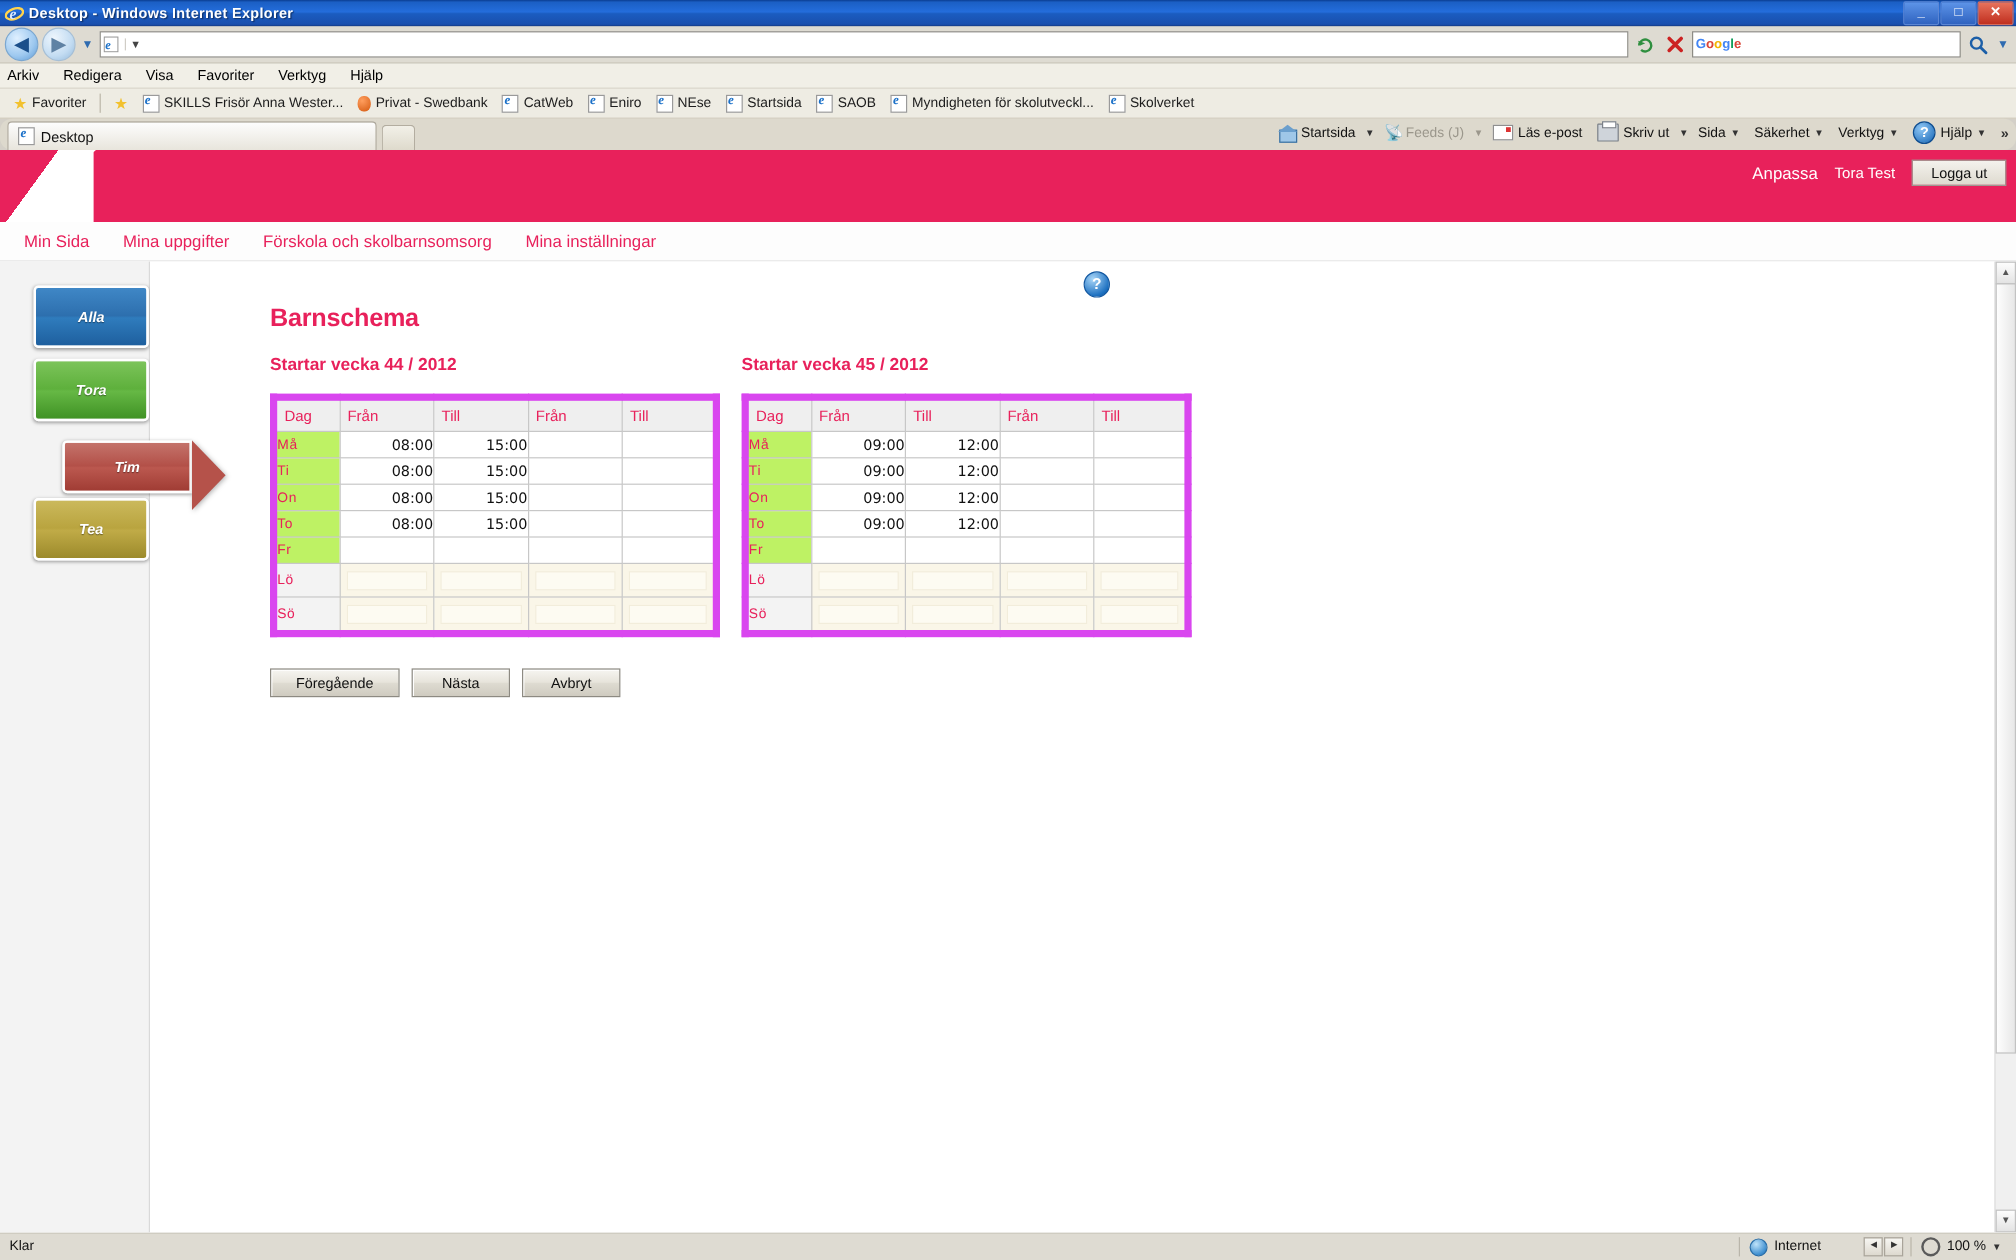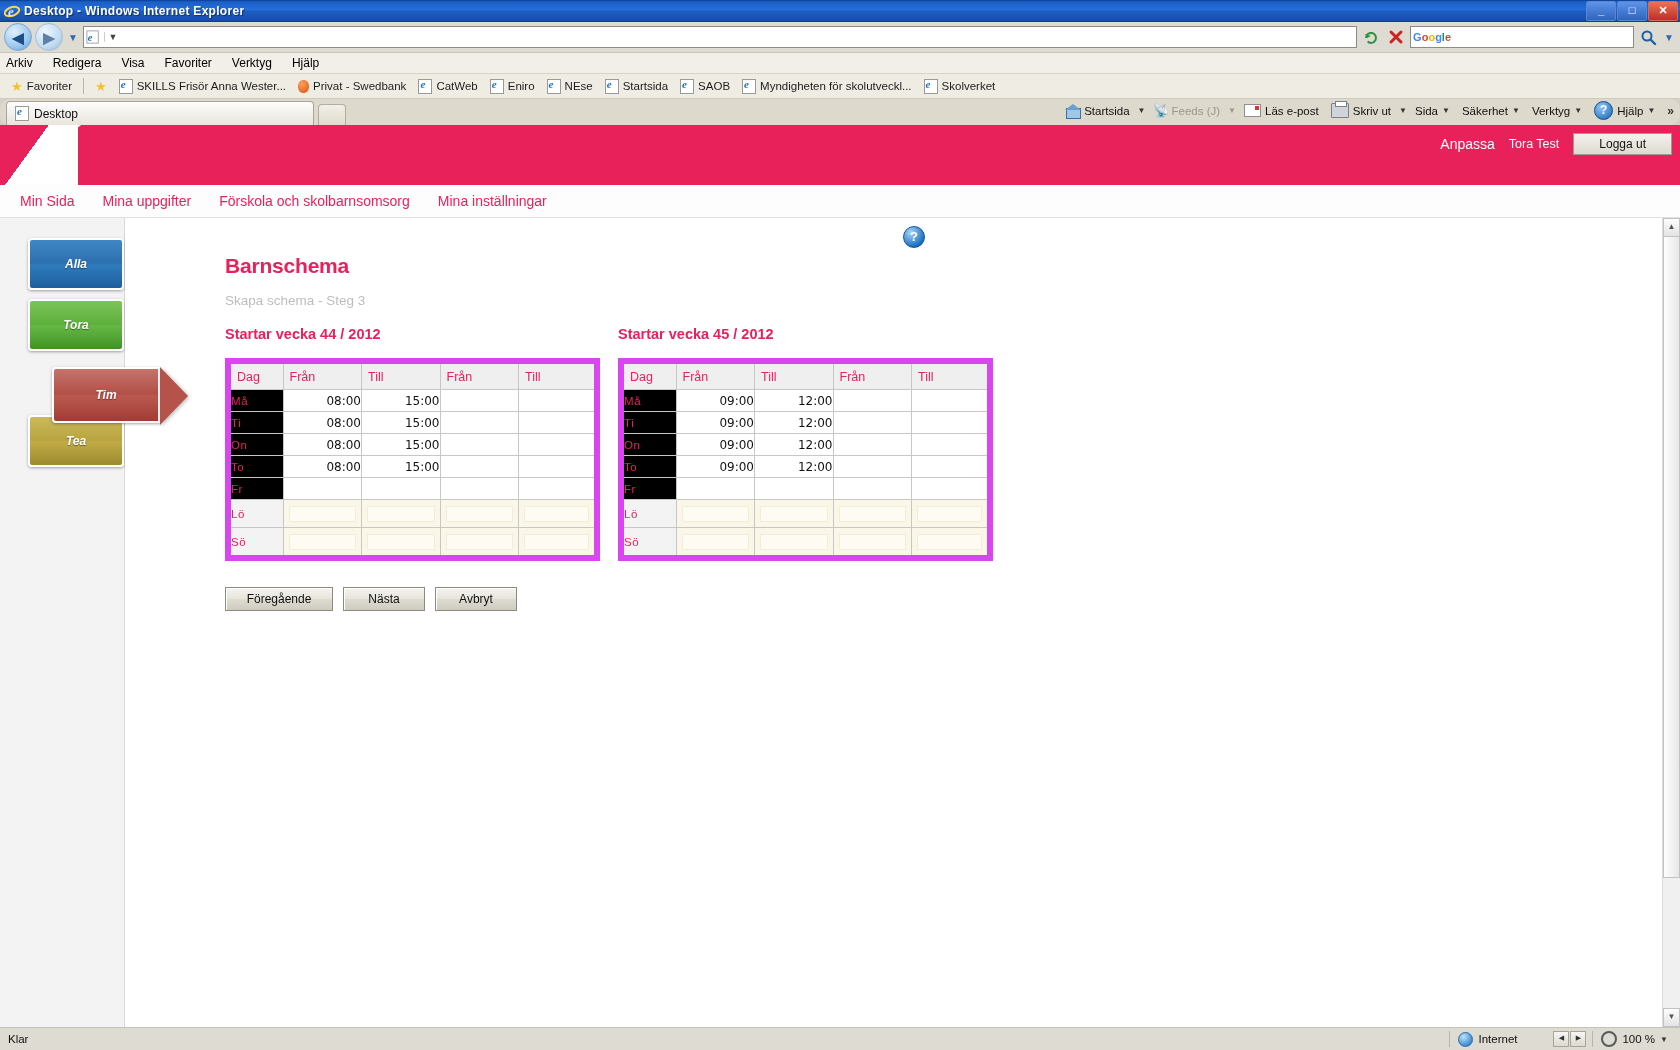--- a/index.html
+++ b/index.html
@@ -95,38 +95,38 @@
   .logo-wrap{position:absolute;left:-4px;top:-2px;width:96px;height:64px;overflow:hidden;}
   .logo-txt{position:absolute;left:2px;top:30px;transform:rotate(-41deg);transform-origin:left top;
     font-family:"DejaVu Sans",sans-serif;font-weight:bold;font-size:36px;color:#fff;letter-spacing:-1px;
     -webkit-text-stroke:0;}
   .logo-mask{position:absolute;left:0;top:0;width:100%;height:100%;
     background:linear-gradient(126deg,#e8215b 0 38%,transparent 38%);pointer-events:none;}
   .brand-right{position:absolute;right:8px;top:8px;display:flex;align-items:center;gap:14px;}
   .anpassa{color:#fff;font-size:14px;}
   .username{color:#fff;font-size:12.5px;}
   .logout{background:linear-gradient(to bottom,#f4f2ed,#dedacf);border:1px solid #9d9a92;
-    padding:3px 25px;font-size:12px;color:#111;}
+    padding:3px 15px;font-size:12px;color:#111;}
 
   
   .navbar{height:32px;background:#fdfdfd;border-bottom:1px solid #e0e0e0;display:flex;align-items:center;
     padding-left:20px;gap:28px;}
   .navbar a{color:#e8215b;font-size:14px;text-decoration:none;}
 
   
   .content-split{flex:1;display:flex;position:relative;background:#fff;}
   .left-rail{width:124px;background:#f3f3f3;border-right:1px solid #d9d9d9;position:relative;padding-top:20px;}
   .pupil{position:relative;margin:0 0 9px 28px;width:96px;height:52px;border-radius:4px;
     box-shadow:0 1px 3px rgba(0,0,0,.35);border:2px solid #fff;box-sizing:border-box;
     display:flex;align-items:center;justify-content:center;}
   .pupil span{color:#fff;font-weight:bold;font-size:12px;text-shadow:0 1px 1px rgba(0,0,0,.45);font-style:italic;}
   .pupil.blue{background:linear-gradient(to bottom,#3f87c6 0%,#2d6fae 48%,#2f7cbd 52%,#1e5f9e 100%);}
   .pupil.green{background:linear-gradient(to bottom,#7cc45a 0%,#5eb03c 48%,#66b845 52%,#3f9224 100%);}
   .pupil.gold{background:linear-gradient(to bottom,#cbb95c 0%,#b9a43f 48%,#c0ab47 52%,#9c8a2b 100%);}
-  .pupil.red{position:absolute;left:52px;top:149px;margin:0;width:108px;height:56px;border-radius:4px 0 0 4px;
+  .pupil.red{position:absolute;left:52px;top:149px;margin:0;width:108px;height:44px;border-radius:4px 0 0 4px;
     background:linear-gradient(to bottom,#c4736b 0%,#b35048 48%,#bb584f 52%,#a03c34 100%);z-index:5;}
   .pupil.red:after{content:"";position:absolute;left:106px;top:-2px;width:0;height:0;
     border-top:29px solid transparent;border-bottom:29px solid transparent;border-left:28px solid #b5524a;
     filter:drop-shadow(1px 1px 2px rgba(0,0,0,.3));}
 
   .main-pane{flex:1;background:#fff;padding:18px 0 0 100px;position:relative;}
   .help-icon{position:absolute;left:778px;top:8px;width:20px;height:20px;border-radius:50%;
     background:radial-gradient(circle at 34% 28%,#a9d6f8,#1b6fc0 72%,#15558f);
     border:1px solid #1257a0;color:#fff;font-weight:bold;font-size:13px;text-align:center;line-height:19px;}
   h1.page-title{margin:18px 0 0 0;font-size:21px;color:#e8215b;font-weight:bold;letter-spacing:-.2px;}
@@ -137,21 +137,21 @@
   .week-title{font-size:14.5px;color:#e8215b;font-weight:bold;margin-bottom:16px;}
   table.sched{border-collapse:collapse;width:375px;table-layout:fixed;
     border:6px solid #d946ef;}
   table.sched col.cday{width:55px;}
   table.sched th{background:#efefef;color:#e8215b;font-weight:normal;font-size:12.5px;text-align:left;
     padding:4px 6px;border-right:1px solid #c7c7c7;border-bottom:1px solid #c7c7c7;height:17px;}
   table.sched th:last-child{border-right:none;}
   table.sched td{border-right:1px solid #c7c7c7;border-bottom:1px solid #c7c7c7;height:21px;padding:0;}
   table.sched td:last-child{border-right:none;}
   table.sched tr:last-child td{border-bottom:none;}
-  td.day{background:#000000;color:#e8215b;font-size:11.5px;padding-left:14px;letter-spacing:.6px;
+  td.day{background:#bef264;color:#e8215b;font-size:11.5px;padding-left:14px;letter-spacing:.6px;
     border-right:1px solid #c7c7c7;}
   td.val{text-align:right;font-size:12px;color:#111;padding-right:14px;font-family:"DejaVu Sans",sans-serif;}
   tr.weekend td{background:#faf6e8;}
   tr.weekend td.day{background:#f3f3f3;}
   tr.weekend td.inp{padding:3px 5px;}
   .disabled-field{height:14px;background:#fdfbf2;border:1px solid #f2eddb;}
 
   .btn-row{margin-top:26px;display:flex;gap:10px;}
   .winbtn{background:linear-gradient(to bottom,#f6f5f1 0%,#e7e4db 48%,#dedbd1 52%,#cfcbc0 100%);
     border:1px solid #8d8a82;box-shadow:inset 1px 1px 0 #fff;
@@ -380,21 +380,20 @@
         </div>
         <div class="pupil red">
           <span>Tim</span>
         </div>
       </div>
 
       <div class="main-pane">
         <div class="help-icon">?</div>
 
         <h1 class="page-title">Barnschema</h1>
-        <div class="subtitle">Skapa schema - Steg 3</div>
 
         <div class="tables-row">
 
           <div class="table-block">
             <div class="week-title">Startar vecka 44 / 2012</div>
             <table class="sched">
               <colgroup>
                   <col class="cday">
                   <col>
                   <col>

